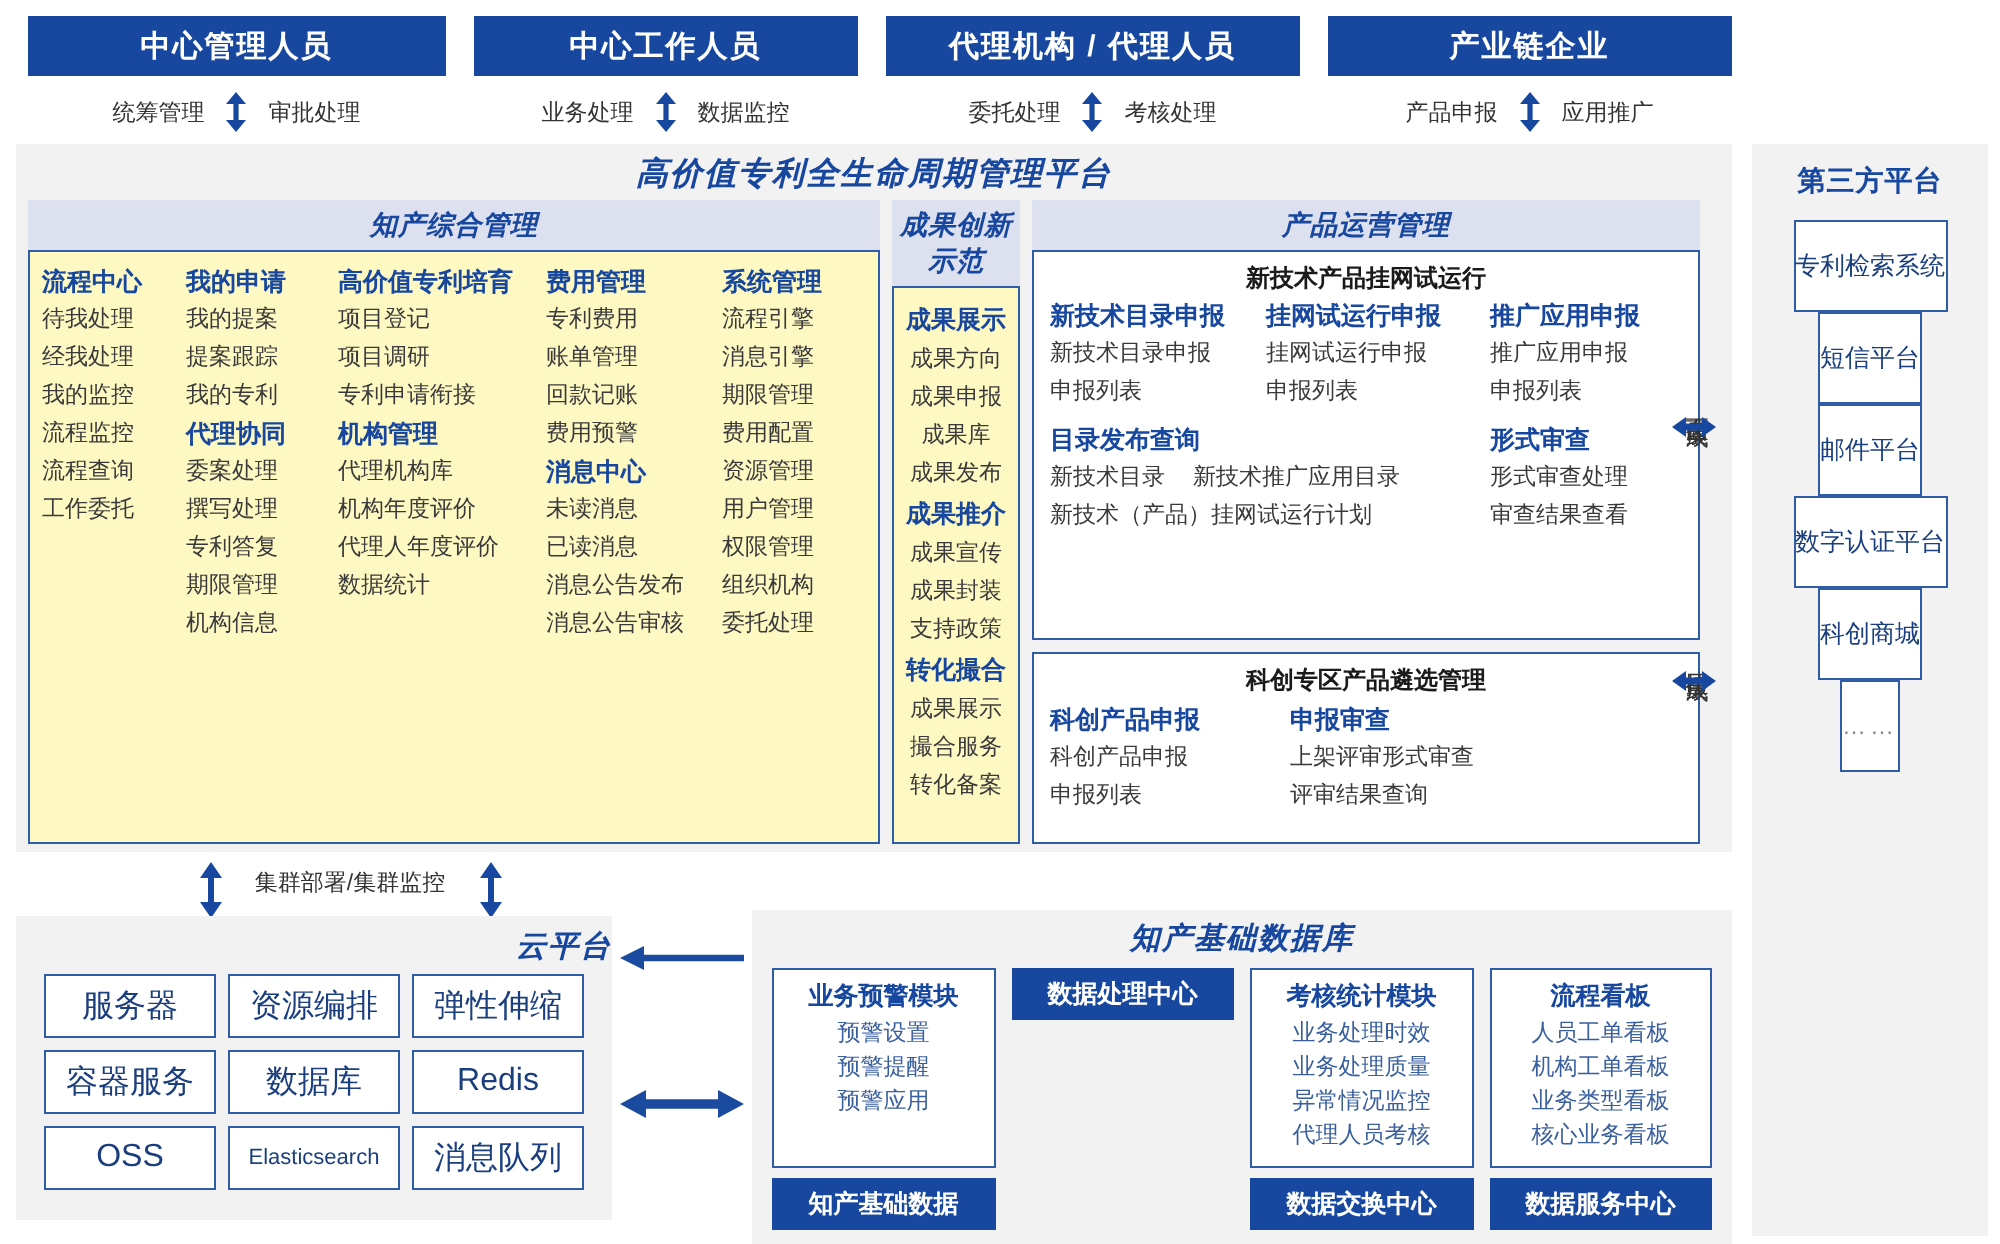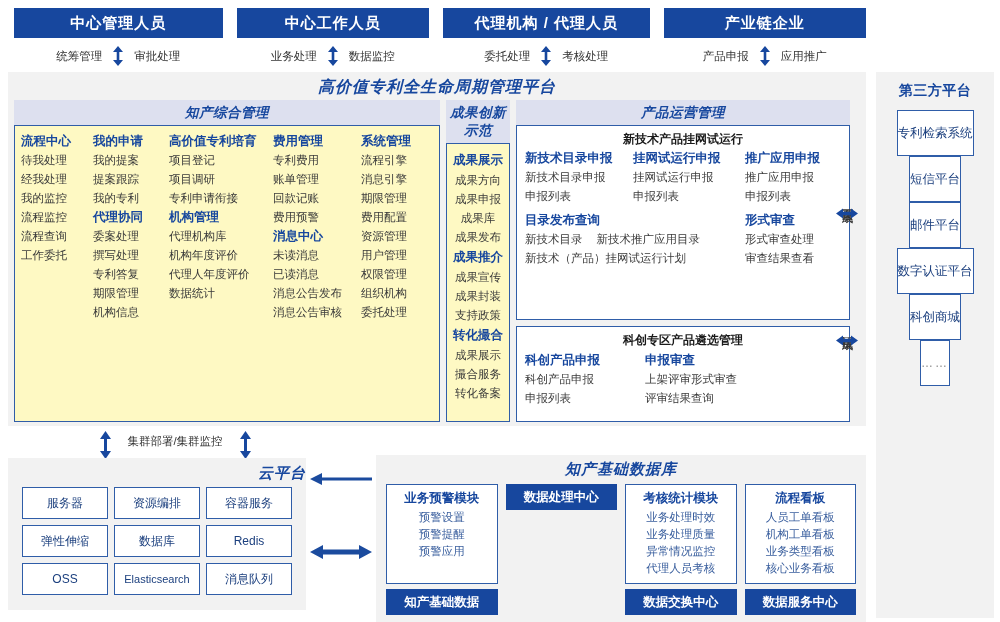--- a/index.html
+++ b/index.html
@@ -144,21 +144,21 @@
   .cloud-title{
     text-align:right;color:#17479E;font-weight:bold;font-style:italic;
     font-size:15px;letter-spacing:1px;padding:6px 0 4px;
   }
   .cloud-grid{
     display:grid;grid-template-columns:repeat(3,1fr);gap:6px;padding:0 14px;
   }
   .cloud-cell{
     border:1.4px solid #2F5DA8;background:#fff;color:#1b3f7e;
     height:32px;display:flex;align-items:center;justify-content:center;
-    font-size:12px;box-sizing:border-box;
+    font-size:16px;box-sizing:border-box;
   }
   .cloud-cell.small{font-size:11px;}
 
   
   .midarrows{position:absolute;left:310px;top:458px;width:62px;height:152px;}
   .ma1{position:absolute;left:0;top:14px;}
   .ma2{position:absolute;left:0;top:86px;}
 
   
   .kdb{
@@ -459,24 +459,24 @@
   <div class="cloud">
     <div class="cloud-title">云平台</div>
     <div class="cloud-grid">
       <div class="cloud-cell">
           <span>服务器</span>
         </div>
       <div class="cloud-cell">
           <span>资源编排</span>
         </div>
       <div class="cloud-cell">
+          <span>弹性伸缩</span>
+        </div>
+      <div class="cloud-cell">
           <span>容器服务</span>
-        </div>
-      <div class="cloud-cell">
-          <span>弹性伸缩</span>
         </div>
       <div class="cloud-cell">
           <span>数据库</span>
         </div>
       <div class="cloud-cell">
           <span>Redis</span>
         </div>
       <div class="cloud-cell">
           <span>OSS</span>
         </div>

